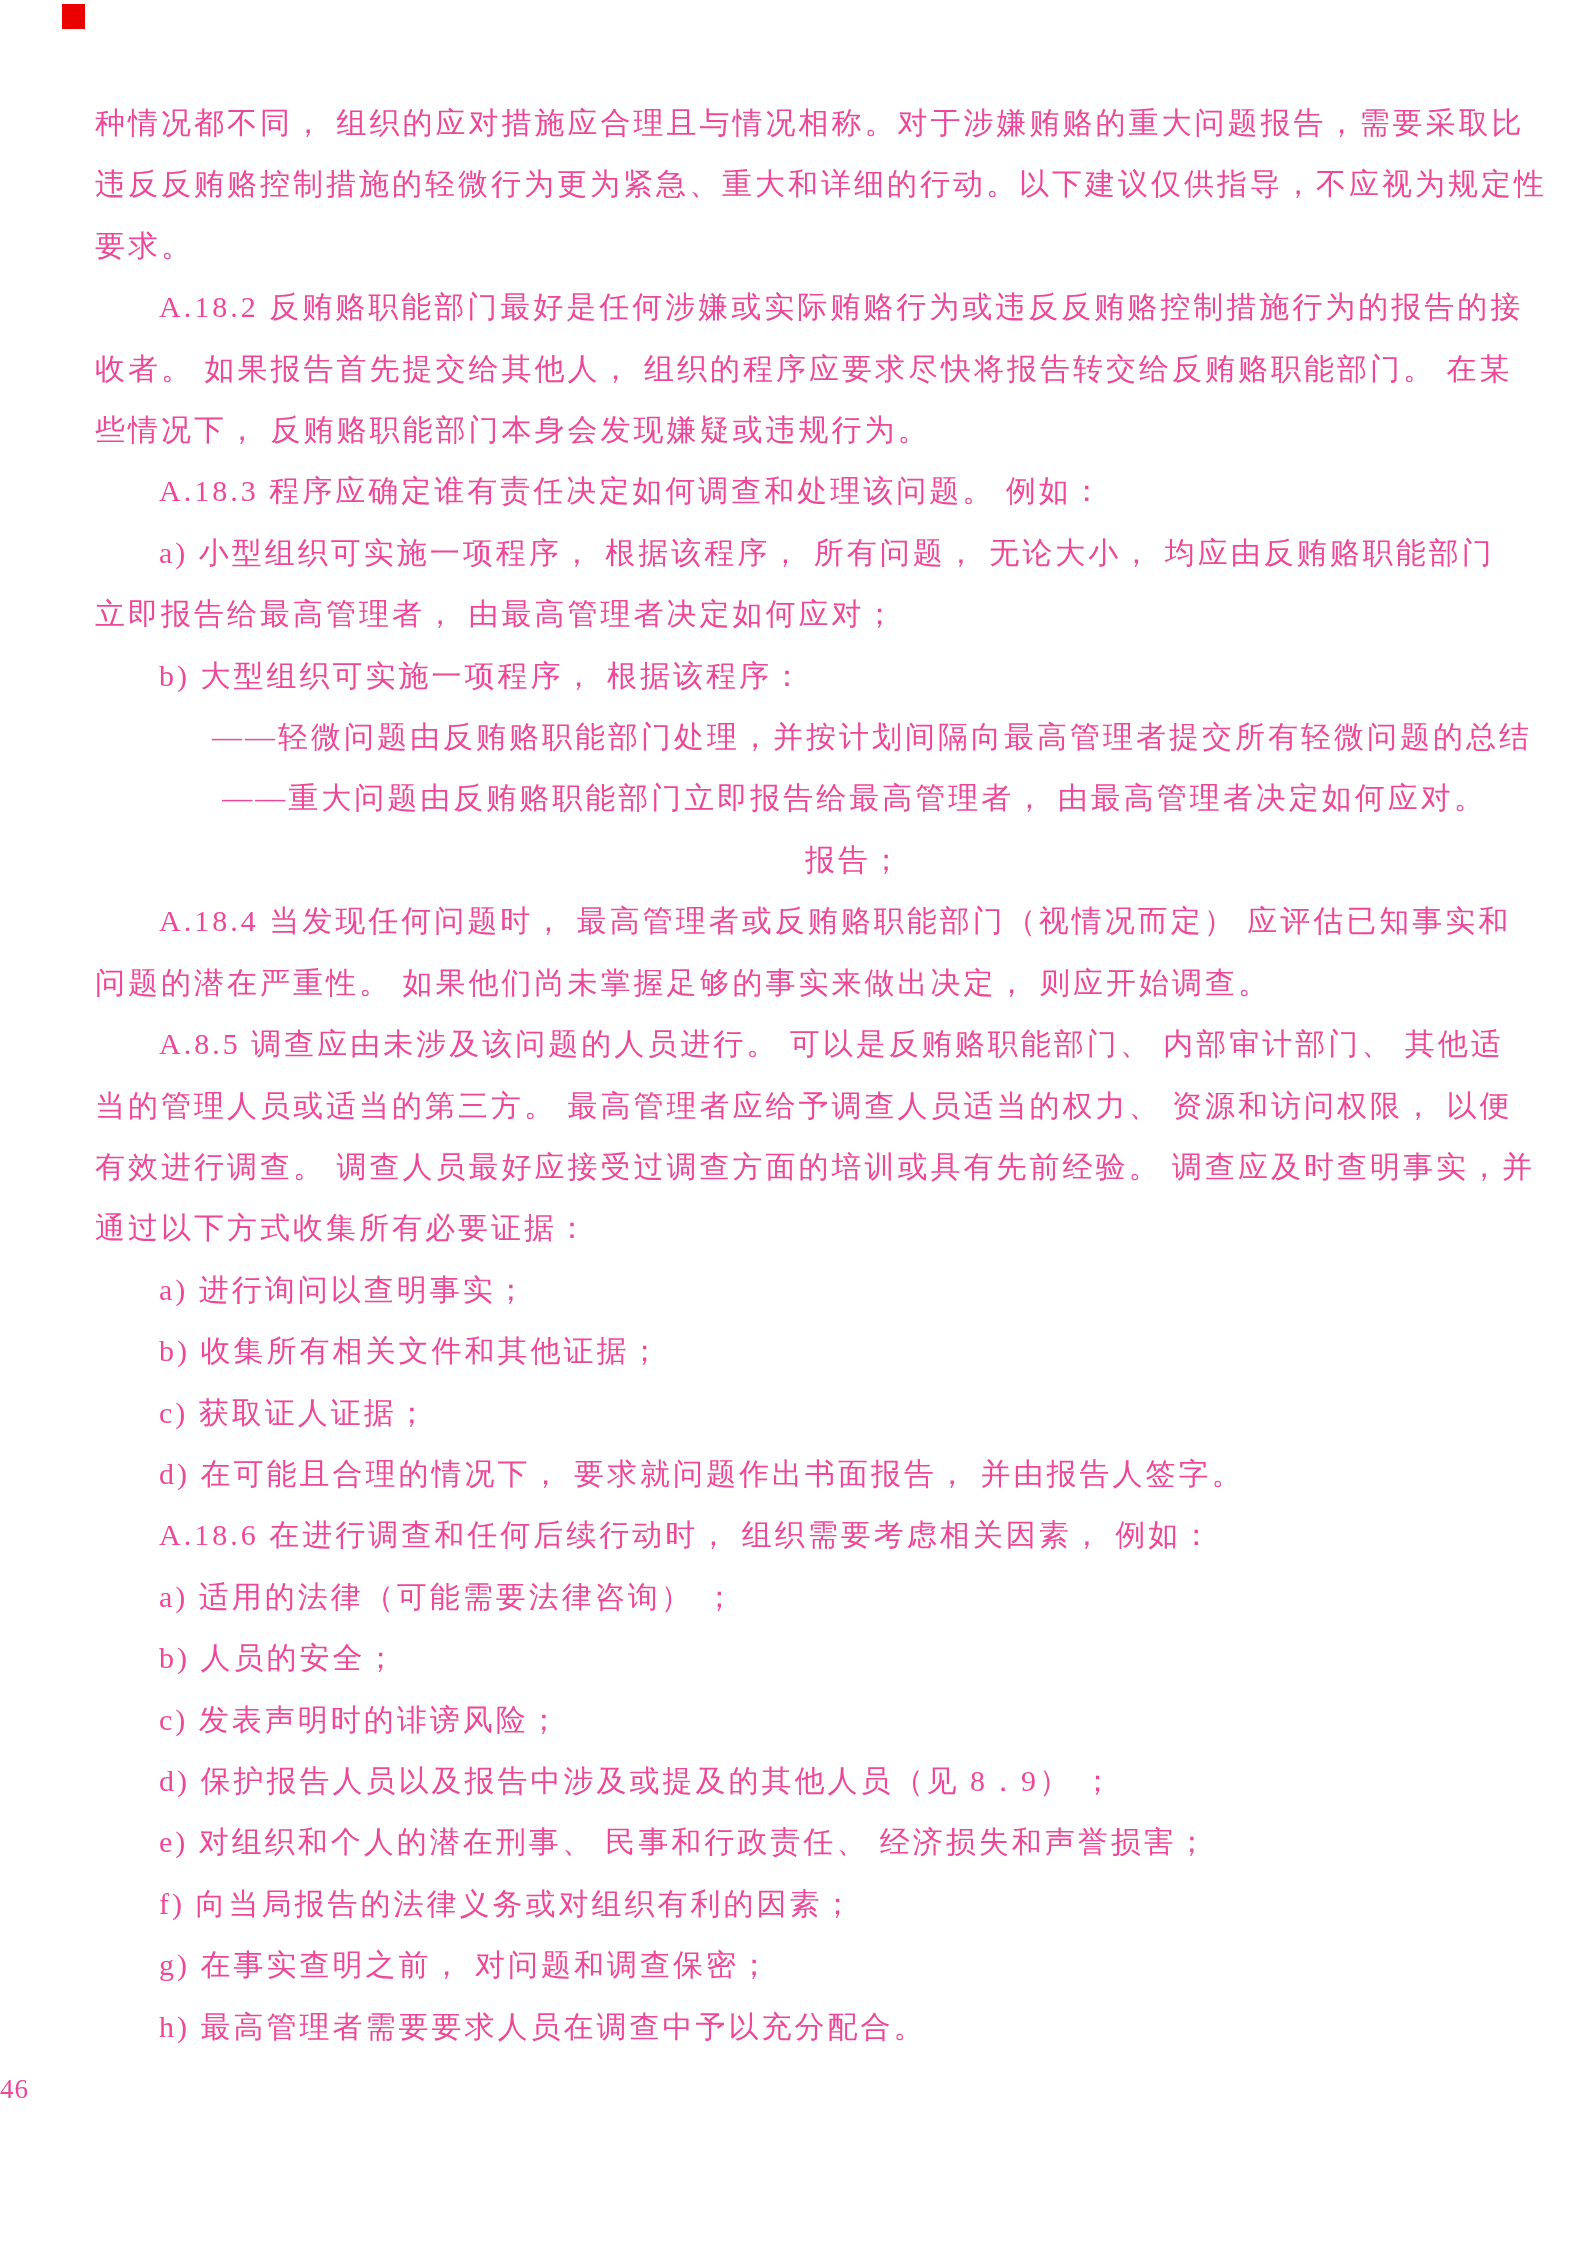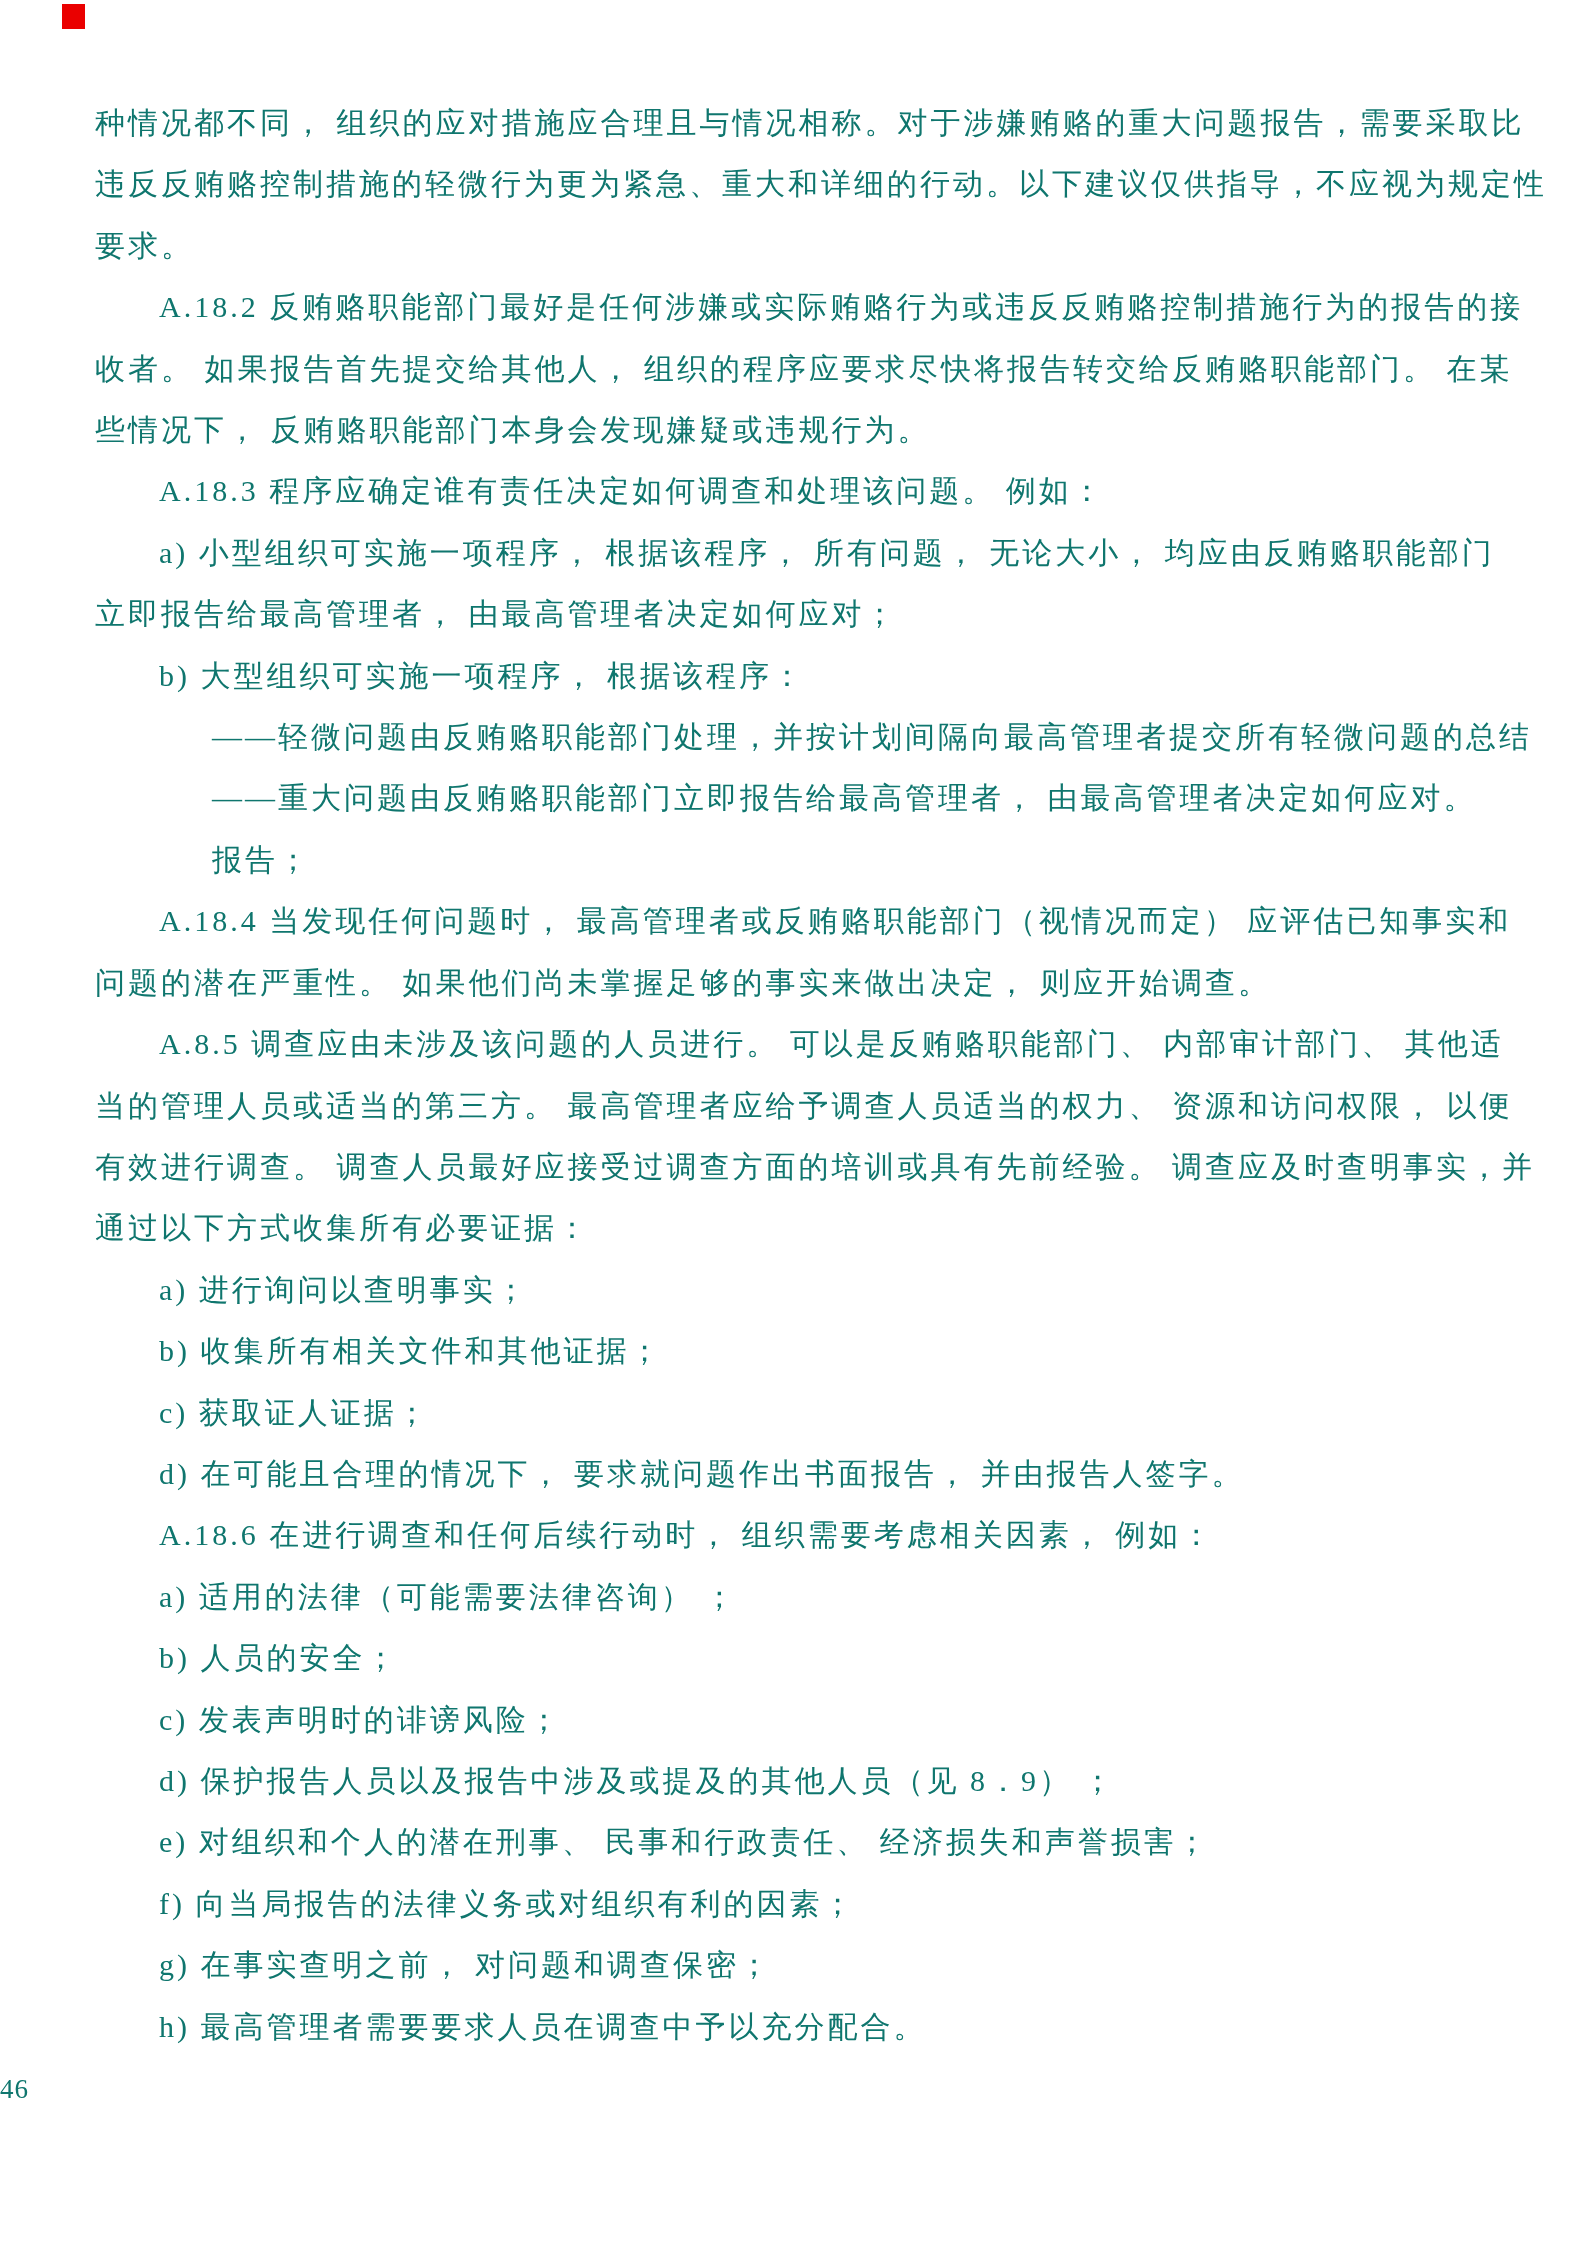--- a/index.html
+++ b/index.html
@@ -4,41 +4,41 @@
 <title>Document Page</title>
 <style>
   html, body { margin: 0; padding: 0; background: #ffffff; }
   .page {
     position: relative;
     width: 1587px;
     height: 2245px;
     background: #ffffff;
     overflow: hidden;
     font-family: "Liberation Serif", serif;
-    color: #0f766e;
+    color: #ec4899;
   }
   .red-marker {
     position: absolute;
     left: 62px;
     top: 4px;
     width: 23px;
     height: 25px;
     background: #ea0000;
   }
   .doc-body {
     padding: 92px 90px 0 95px;
   }
   .line {
     font-size: 30px;
     line-height: 61.4px;
     letter-spacing: 3px;
     white-space: nowrap;
   }
   .ind-1 { padding-left: 64px; }
-  .ind-2 { padding-left: 117px; }
+  .ind-2 { padding-left: 117px; text-align: center; }
   .page-number {
     margin-top: 12px;
     text-align: left;
     font-size: 27px;
     line-height: 40px;
     letter-spacing: 1px;
   }
 </style>
 </head>
 <body>

